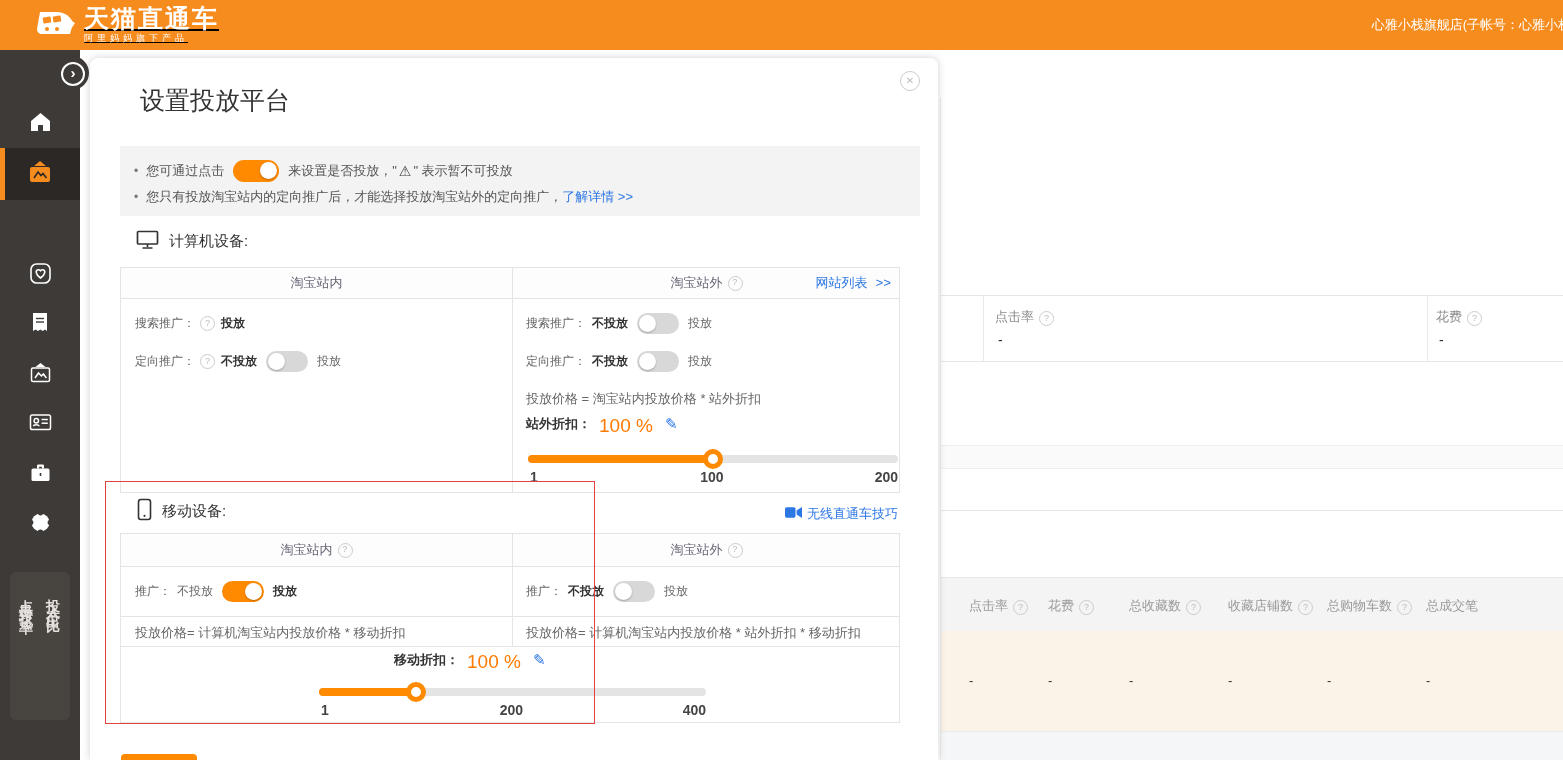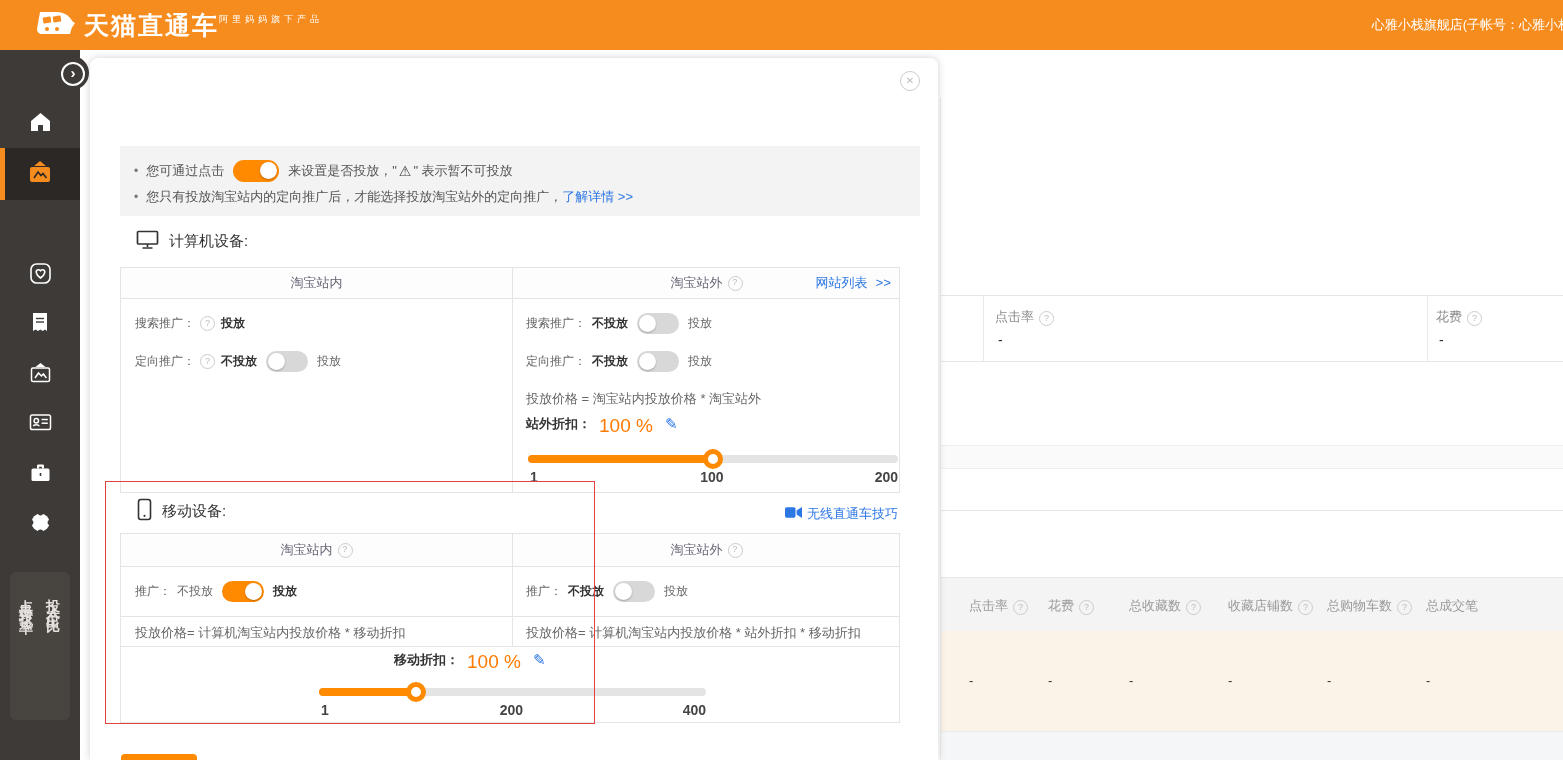--- a/index.html
+++ b/index.html
@@ -4,21 +4,21 @@
 <style>
   html,body{margin:0;padding:0;}
   body{
     width:1563px;height:760px;position:relative;overflow:hidden;
     background:#ffffff;font-family:"Liberation Sans","DejaVu Sans",sans-serif;
     -webkit-font-smoothing:antialiased;
   }
   
   .hdr{position:absolute;left:0;top:0;width:1563px;height:50px;background:#f78c1e;z-index:20;}
   .brand{position:absolute;left:34px;top:4px;display:flex;align-items:center;gap:8px;}
-  .brand-txt{display:flex;flex-direction:row;}
+  .brand-txt{display:flex;flex-direction:column;text-decoration:underline;}
   .brand-title{color:#fff;font-size:25px;font-weight:bold;letter-spacing:2px;line-height:26px;}
   .brand-sub{color:#fff;font-size:9px;letter-spacing:4px;margin-top:1px;}
   .account{position:absolute;right:-8px;top:16px;color:#fff;font-size:13px;white-space:nowrap;}
   
   .sb{position:absolute;left:0;top:50px;width:80px;height:710px;background:#3e3a37;z-index:15;}
   .collapse-bump{position:absolute;left:55px;top:56px;width:34px;height:34px;border-radius:50%;background:#3e3a37;z-index:30;}
   .collapse-ring{position:absolute;left:6px;top:6px;width:20px;height:20px;border:2px solid #fff;border-radius:50%;
     color:#fff;font-size:15px;line-height:18px;text-align:center;cursor:pointer;font-weight:bold;}
   .collapse-ring::before{content:"\203A";}
   .nav-item{position:absolute;left:0;width:80px;height:50px;display:flex;align-items:center;justify-content:center;cursor:pointer;}
@@ -232,20 +232,21 @@
     <span class="cell" style="left:188px">-</span>
     <span class="cell" style="left:287px">-</span>
     <span class="cell" style="left:386px">-</span>
     <span class="cell" style="left:485px">-</span>
   </div>
   <div class="gray-row"></div>
 </div>
 
 <div class="modal">
   <span class="close"></span>
+  <div class="m-title">设置投放平台</div>
 
   <div class="notice">
     <div class="n-line">
       <span class="dot">•</span>
       <span>您可通过点击</span>
       <span class="tg on" style="width:46px;height:22px;"></span>
       <span>来设置是否投放，"</span>
       <span class="warn"></span>
       <span>" 表示暂不可投放</span>
     </div>
@@ -298,21 +299,21 @@
       <b>不投放</b>
       <span class="tg off"></span>
       <span>投放</span>
     </div>
     <div class="row-line" style="left:405px;top:83px;height:21px;">
       <span class="mr6">定向推广：</span>
       <b>不投放</b>
       <span class="tg off"></span>
       <span>投放</span>
     </div>
-    <div class="formula" style="left:405px;top:122px;">投放价格 = 淘宝站内投放价格 * 淘宝站外</div>
+    <div class="formula" style="left:405px;top:122px;">投放价格 = 淘宝站内投放价格 * 站外折扣</div>
     <div class="disc-line" style="left:405px;top:147px;height:24px;">
       <span class="disc-label">站外折扣：</span>
       <span class="pct">100 %</span>
       <span class="pencil"></span>
     </div>
     <div class="track" style="left:407px;top:187px;width:370px;">
       <div class="fill" style="width:50%;"></div>
       <div class="knob" style="left:50%;transform:translateX(-50%);"></div>
       <span class="tick" style="left:2px;">1</span>
       <span class="tick" style="left:50%;transform:translateX(-55%);">100</span>

